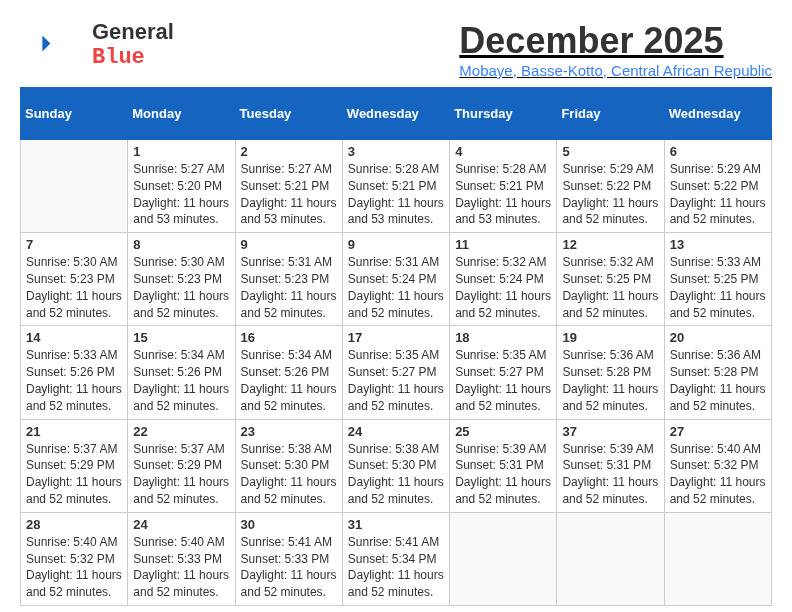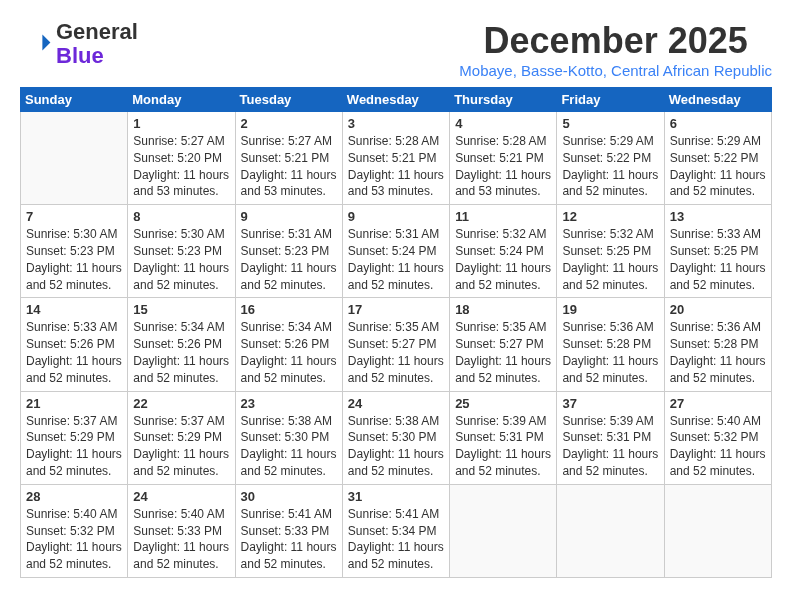--- a/index.html
+++ b/index.html
@@ -17,51 +17,53 @@
       margin-bottom: 8px;
     }
     .logo {
       display: flex;
       align-items: center;
     }
     .logo-text {
       font-size: 22px;
       font-weight: bold;
       line-height: 1.1;
+      margin-left: 36px;
     }
     .logo-general { color: #333; }
-    .logo-blue { color: #6d28d9; }
+    .logo-blue { color: #ef4444; font-family: Liberation Mono, monospace; }
     .logo-icon {
       width: 32px;
       height: 32px;
       margin-right: 4px;
     }
     .title-block {
-      text-align: center;
+      text-align: left;
+      text-decoration: underline;
     }
     .month-title {
       font-size: 36px;
       font-weight: bold;
       color: #333;
     }
     .subtitle {
       font-size: 15px;
       color: #3b82f6;
     }
     .calendar {
       width: 100%;
       border-collapse: collapse;
       border: 1px solid #ccc;
     }
     .calendar th {
       background-color: #1565c0;
       color: #fff;
       font-size: 13px;
       font-weight: bold;
-      padding: 4px 4px;
+      padding: 18px 4px;
       text-align: left;
       border: 1px solid #1565c0;
     }
     .calendar td {
       vertical-align: top;
       border: 1px solid #ccc;
       padding: 4px 5px;
       width: 107px;
       min-height: 90px;
       font-size: 10.5px;

